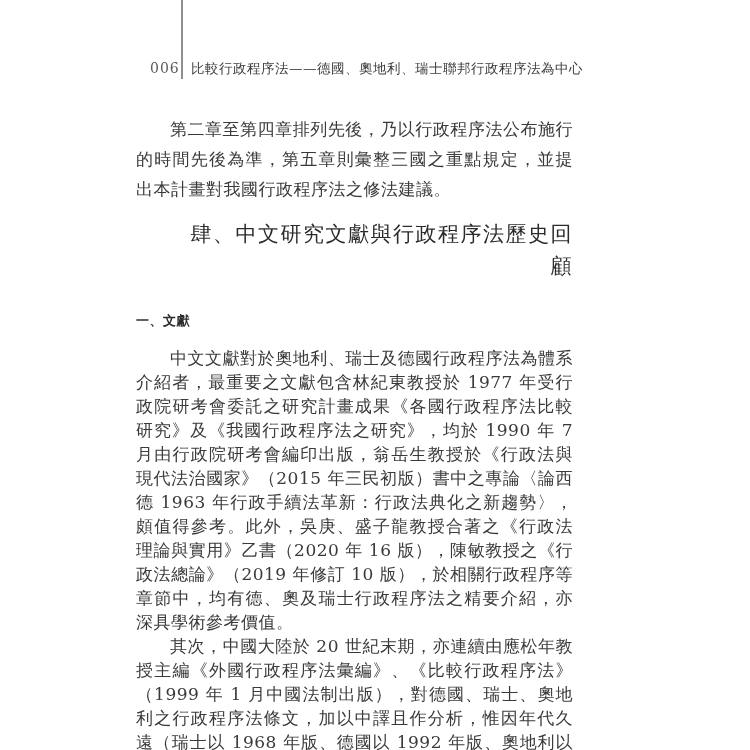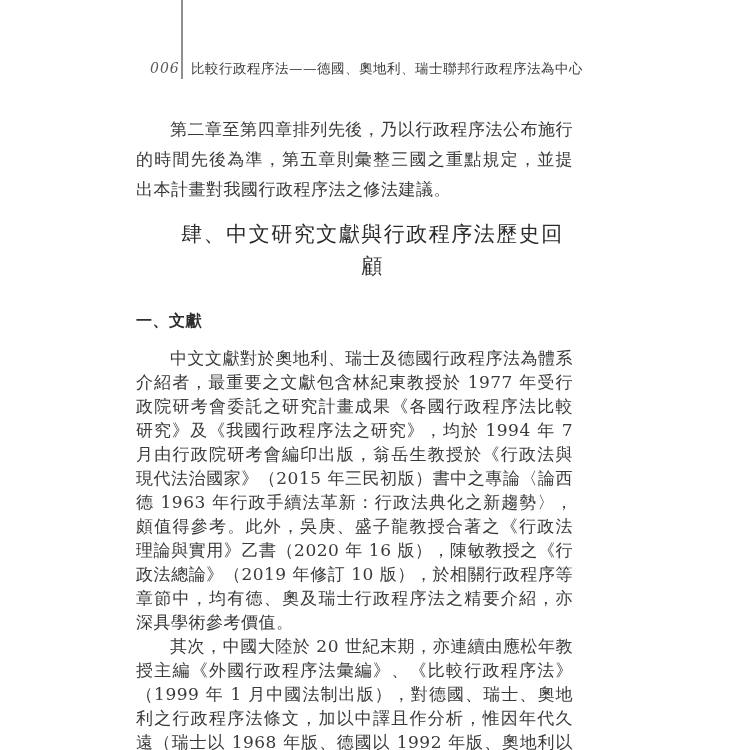--- a/index.html
+++ b/index.html
@@ -27,21 +27,20 @@
   }
   .page-number {
     position: absolute;
     left: 150px;
     top: 60px;
     width: 28px;
     font-size: 14px;
     letter-spacing: 1px;
     color: #5a5a5a;
     text-align: left;
-    font-style: italic;
   }
   .running-title {
     position: absolute;
     left: 191px;
     top: 60px;
     font-size: 13.5px;
     letter-spacing: 0.5px;
     color: #3d3d3d;
     white-space: nowrap;
     text-align: right;
@@ -61,25 +60,25 @@
     line-height: 30px;
     text-indent: 2em;
   }
   .section-heading {
     margin: 14px 0 0 36px;
     font-size: 21px;
     line-height: 32px;
     letter-spacing: 1.5px;
     color: #2b2b2b;
     font-weight: normal;
-    text-align: center;
+    text-align: right;
   }
   .subsection-heading {
     margin: 28px 0 0 0;
-    font-size: 16px;
+    font-size: 13px;
     line-height: 22px;
     font-weight: bold;
     color: #2e2e2e;
     text-align: left;
   }
   .body-paragraph {
     margin: 0;
     line-height: 24px;
     text-indent: 2em;
   }
@@ -99,19 +98,19 @@
   <div class="running-title">比較行政程序法——德國、奧地利、瑞士聯邦行政程序法為中心</div>
 
   <div class="content">
 
     <p class="intro-paragraph">第二章至第四章排列先後，乃以行政程序法公布施行的時間先後為準，第五章則彙整三國之重點規定，並提出本計畫對我國行政程序法之修法建議。</p>
 
     <h2 class="section-heading">肆、中文研究文獻與行政程序法歷史回顧</h2>
 
     <h3 class="subsection-heading">一、文獻</h3>
 
-    <p class="body-paragraph first">中文文獻對於奧地利、瑞士及德國行政程序法為體系介紹者，最重要之文獻包含林紀東教授於 1977 年受行政院研考會委託之研究計畫成果《各國行政程序法比較研究》及《我國行政程序法之研究》，均於 1994 年 7 月由行政院研考會編印出版，翁岳生教授於《行政法與現代法治國家》（2015 年三民初版）書中之專論〈論西德 1963 年行政手續法革新：行政法典化之新趨勢〉，頗值得參考。此外，吳庚、盛子龍教授合著之《行政法理論與實用》乙書（2020 年 16 版），陳敏教授之《行政法總論》（2019 年修訂 10 版），於相關行政程序等章節中，均有德、奧及瑞士行政程序法之精要介紹，亦深具學術參考價值。</p>
+    <p class="body-paragraph first">中文文獻對於奧地利、瑞士及德國行政程序法為體系介紹者，最重要之文獻包含林紀東教授於 1977 年受行政院研考會委託之研究計畫成果《各國行政程序法比較研究》及《我國行政程序法之研究》，均於 1990 年 7 月由行政院研考會編印出版，翁岳生教授於《行政法與現代法治國家》（2015 年三民初版）書中之專論〈論西德 1963 年行政手續法革新：行政法典化之新趨勢〉，頗值得參考。此外，吳庚、盛子龍教授合著之《行政法理論與實用》乙書（2020 年 16 版），陳敏教授之《行政法總論》（2019 年修訂 10 版），於相關行政程序等章節中，均有德、奧及瑞士行政程序法之精要介紹，亦深具學術參考價值。</p>
 
     <p class="body-paragraph">其次，中國大陸於 20 世紀末期，亦連續由應松年教授主編《外國行政程序法彙編》、《比較行政程序法》（1999 年 1 月中國法制出版），對德國、瑞士、奧地利之行政程序法條文，加以中譯且作分析，惟因年代久遠（瑞士以 1968 年版、德國以 1992 年版、奧地利以 1991 年版）與現行條文有</p>
 
   </div>
 
 </div>
 
 </body></html>

